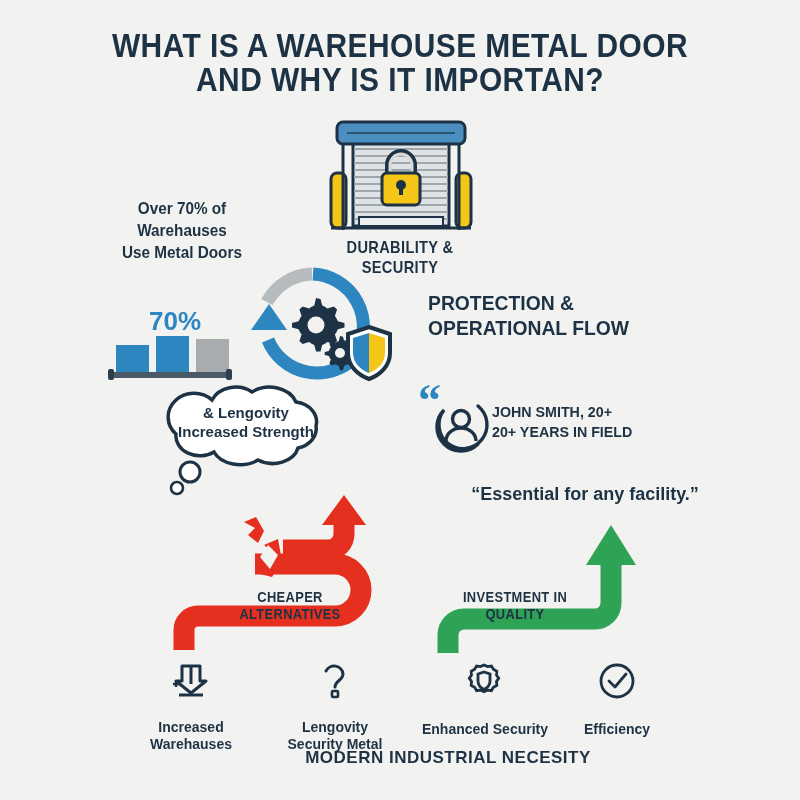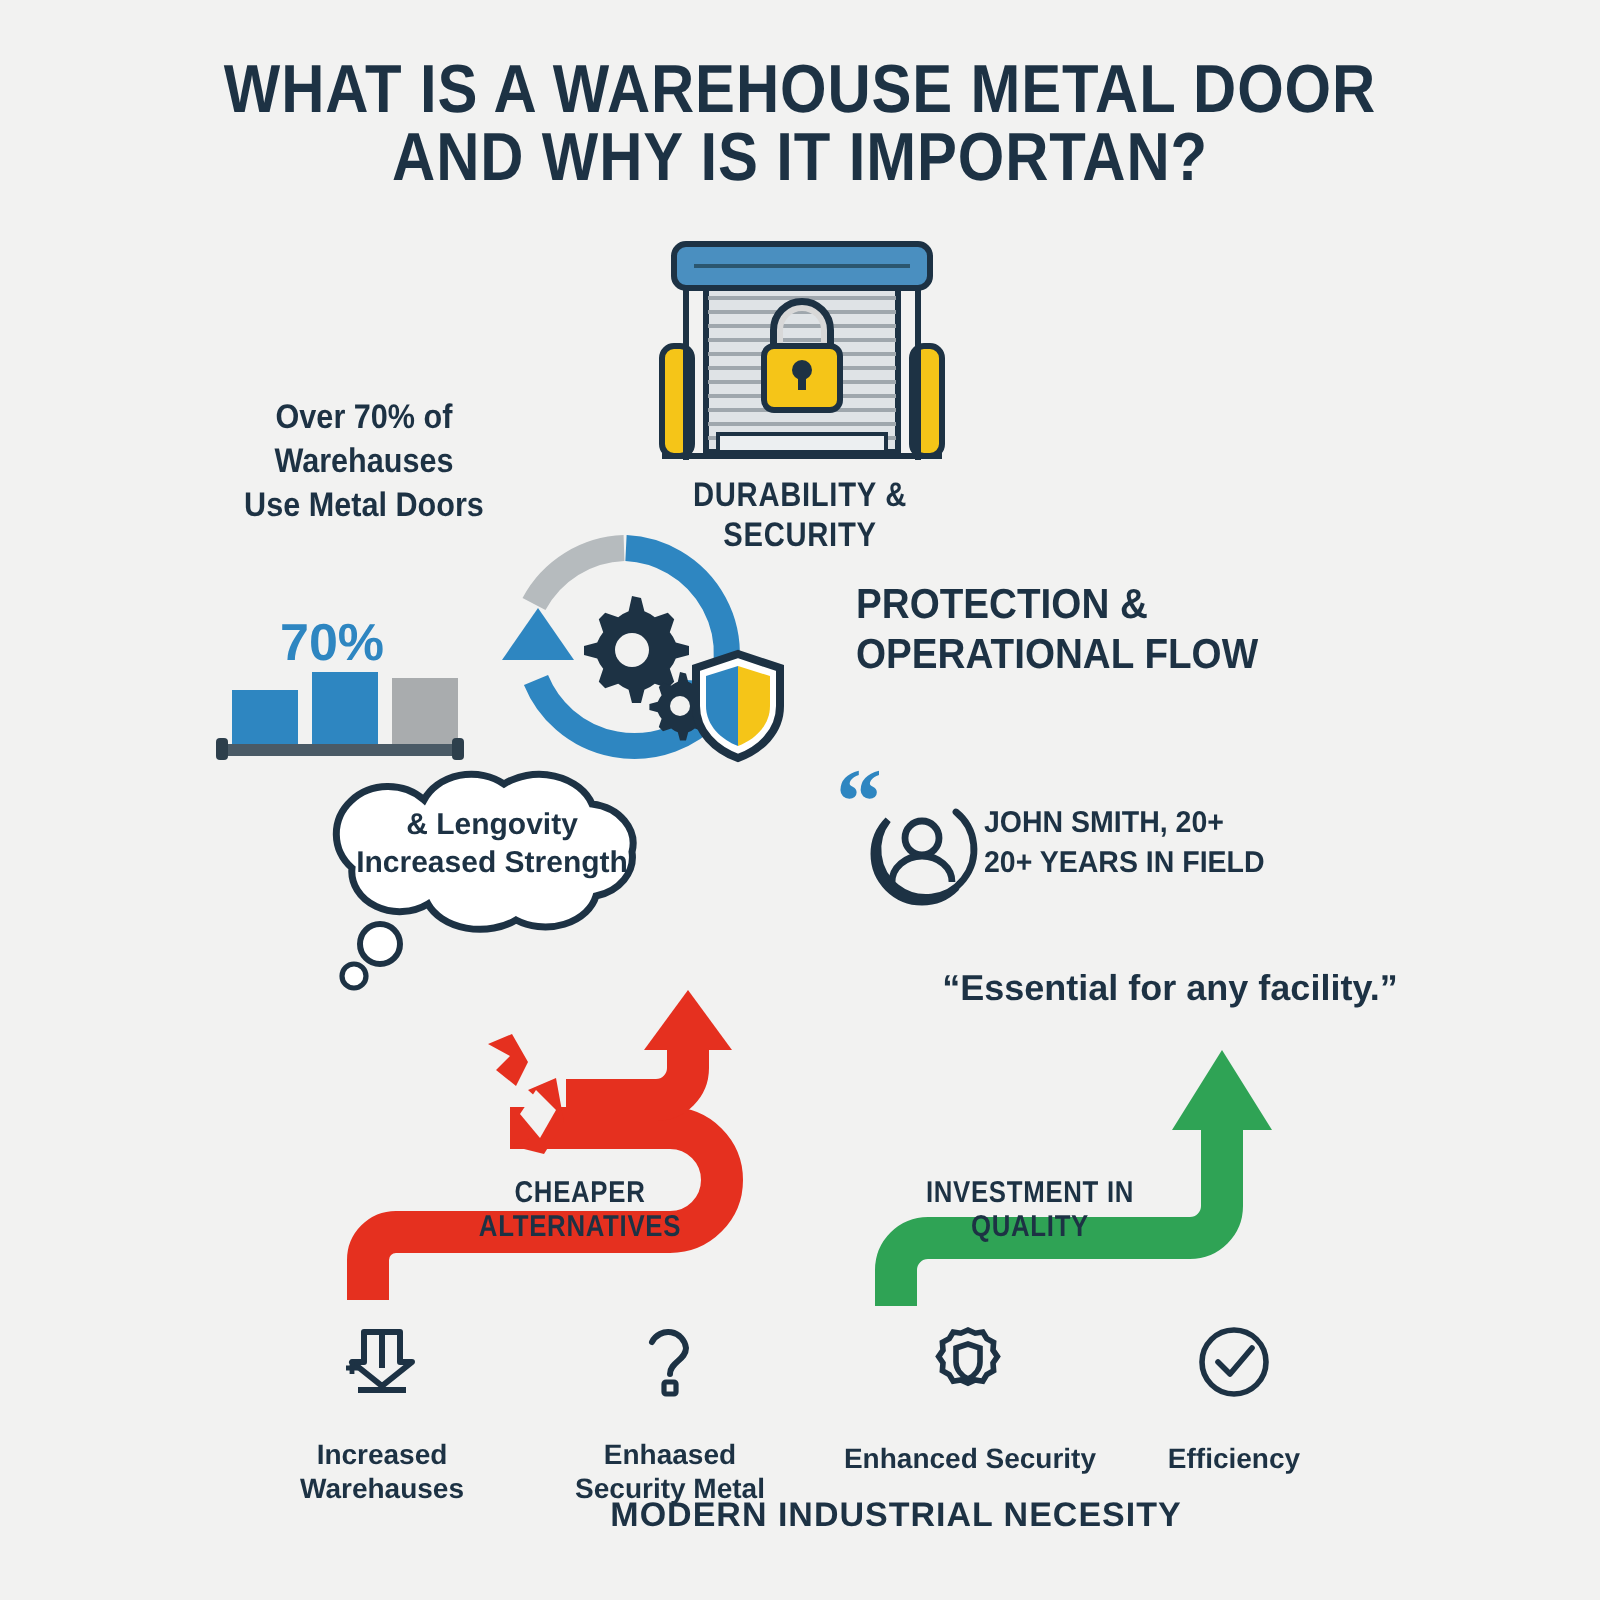--- a/index.html
+++ b/index.html
@@ -41,21 +41,21 @@
 
   .door-cap{left:300px;top:238px;width:200px;font-size:17px;}
   .flow-title{
     left:428px;top:290px;width:240px;text-align:left;
     color:#1d3244;font-weight:bold;font-size:21px;line-height:25px;
     font-family:"Liberation Sans Narrow","Liberation Sans",sans-serif;
     transform:scaleX(.92);transform-origin:left top;
   }
 
   .pct-label{
-    left:140px;top:306px;width:70px;
+    left:140px;top:306px;width:70px;text-align:center;
     color:#2e86c1;font-weight:bold;font-size:26px;
     font-family:"Liberation Sans Narrow","Liberation Sans",sans-serif;
   }
 
   .bubble-text{
     left:168px;top:403px;width:156px;text-align:center;
     color:#1d3244;font-weight:bold;font-size:15px;line-height:19px;
     font-family:"Liberation Sans Narrow","Liberation Sans",sans-serif;
     z-index:5;
   }
@@ -260,21 +260,21 @@
     <div>Warehauses</div>
   </div>
 
   <div class="abs" style="left:320px;top:660px;">
     <svg width="30" height="38" viewBox="0 0 30 38">
       <path d="M6 11 a9 9 0 0 1 17 3 c0 6 -8 7 -8 13" fill="none" stroke="#1d3244" stroke-width="3" stroke-linecap="round"></path>
       <rect x="12" y="31" width="6" height="6" rx="1" fill="none" stroke="#1d3244" stroke-width="2.6"></rect>
     </svg>
   </div>
   <div class="abs icon-cap" style="left:275px;top:700px;width:120px;">
-    <div>Enhaased</div>
+    <div>Lengovity</div>
     <div>Security Metal</div>
   </div>
 
   <div class="abs" style="left:465px;top:662px;">
     <svg width="38" height="38" viewBox="0 0 38 38">
       <g fill="none" stroke="#1d3244" stroke-width="2.8">
         <path d="M19 3 l3.6 1.6 3.8 -.6 2 3.3 3.4 1.9 -.3 3.9 2.2 3.2 -2.2 3.2 .3 3.9 -3.4 1.9 -2 3.3 -3.8 -.6 -3.6 1.6 -3.6 -1.6 -3.8 .6 -2 -3.3 -3.4 -1.9 .3 -3.9 -2.2 -3.2 2.2 -3.2 -.3 -3.9 3.4 -1.9 2 -3.3 3.8 .6 z"></path>
         <path d="M13 12 L19 10 L25 12 V19 c0 4 -3 7 -6 8.5 -3 -1.5 -6 -4.5 -6 -8.5 Z"></path>
       </g>
     </svg>

